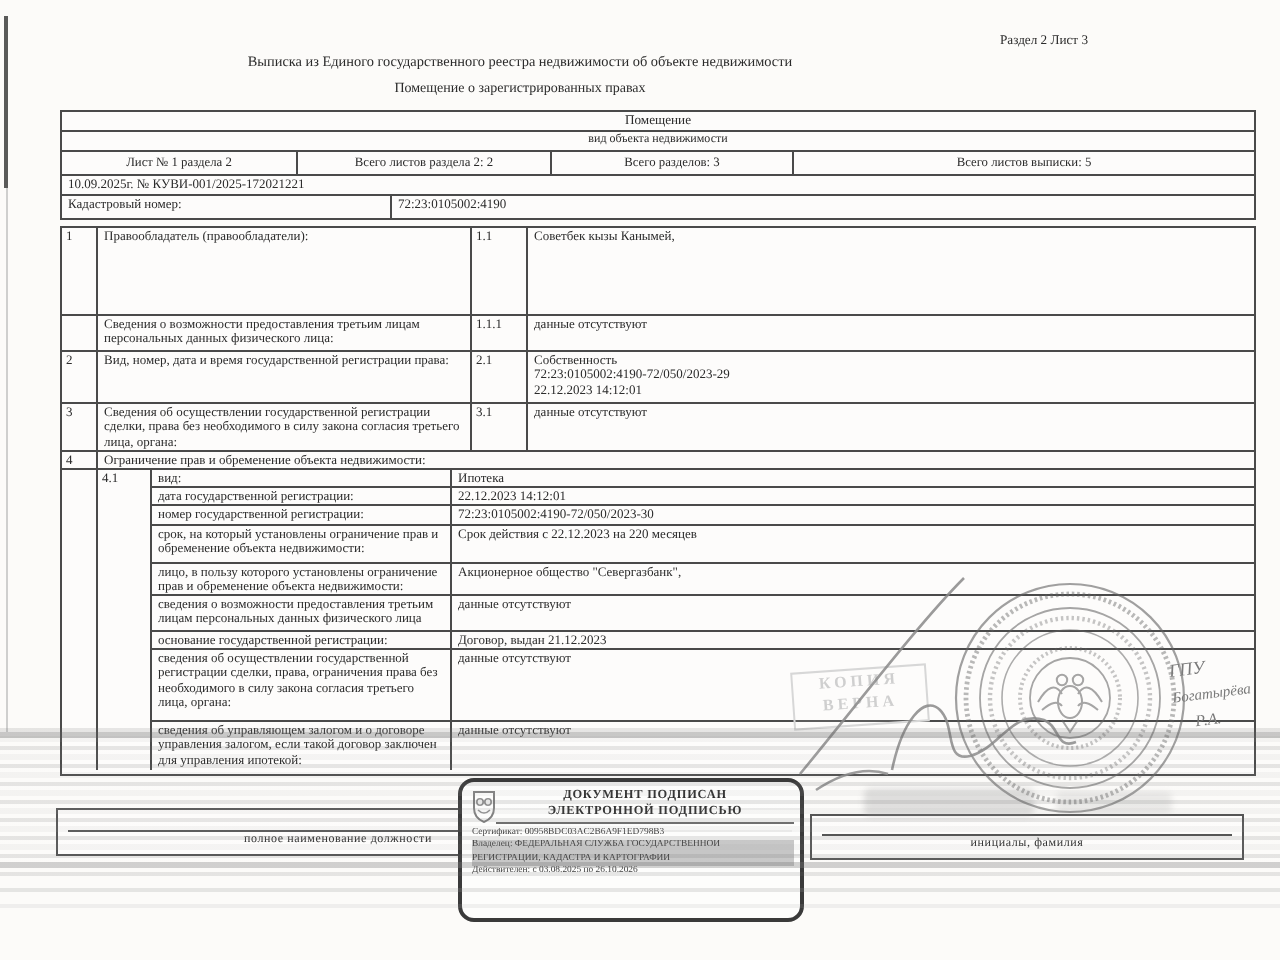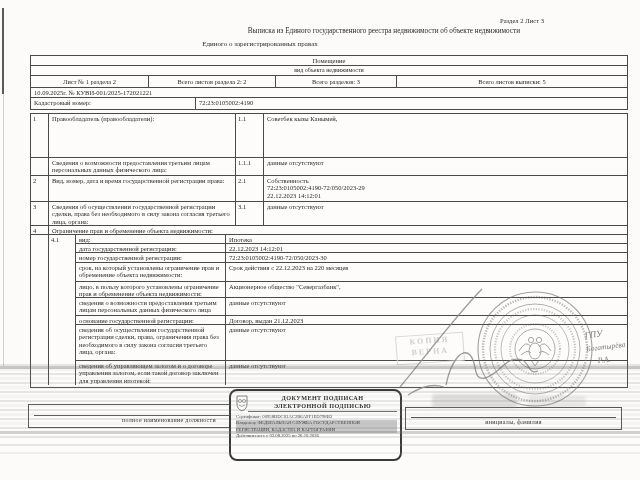--- a/index.html
+++ b/index.html
@@ -2,21 +2,21 @@
 <html><head>
 <meta charset="utf-8">
 <style>
   html,body{margin:0;padding:0;}
   body{width:640px;height:480px;background:#e9e7e2;font-family:"Liberation Serif",serif;}
   .page{position:relative;width:640px;height:480px;background:#fcfbf9;overflow:hidden;color:#2b2b2b;}
   .abs{position:absolute;}
   .center{text-align:center;}
   
   .corner{left:500px;top:17px;width:90px;font-size:6.6px;}
-  .title1{left:0;right:120px;top:27px;font-size:7.2px;text-align:right;}
+  .title1{left:0;right:120px;top:27px;font-size:7.2px;text-align:center;}
   .title2{left:0;right:120px;top:40px;font-size:7px;text-align:center;}
   
   .tbl{position:absolute;left:30px;width:598px;border:1px solid #4a4a4a;box-sizing:border-box;background:rgba(255,255,255,.35);}
   .row{display:flex;box-sizing:border-box;}
   .bb{border-bottom:1px solid #4a4a4a;}
   .br{border-right:1px solid #4a4a4a;}
   .c{box-sizing:border-box;padding:1px 3px;font-size:6.5px;line-height:7.4px;overflow:hidden;}
   .cn{box-sizing:border-box;padding:1px 2px;font-size:6.5px;line-height:7.4px;}
   .num{width:18px;flex:none;}
   .lab{width:187px;flex:none;}
@@ -51,21 +51,21 @@
   .edge2{left:3px;top:94px;width:1px;height:272px;background:#9a9a9a;opacity:.45;}
   .bleed{filter:blur(1.5px);border-radius:3px;pointer-events:none;z-index:3;}
 </style>
 </head>
 <body>
 
 <div class="page">
 
   <div class="abs corner">Раздел 2 Лист 3</div>
   <div class="abs title1">Выписка из Единого государственного реестра недвижимости об объекте недвижимости</div>
-  <div class="abs title2">Единого о зарегистрированных правах</div>
+  <div class="abs title2">Помещение о зарегистрированных правах</div>
 
   <div class="tbl" style="top:55px;">
     <div class="row bb" style="height:10px;">
       <div class="c val center" style="font-size:6.6px;">Помещение</div>
     </div>
     <div class="row bb" style="height:10px;">
       <div class="c val center" style="font-size:6px;">вид объекта недвижимости</div>
     </div>
     <div class="row bb" style="height:12px;">
       <div class="h4c br" style="width:117px;">Лист № 1 раздела 2</div>

